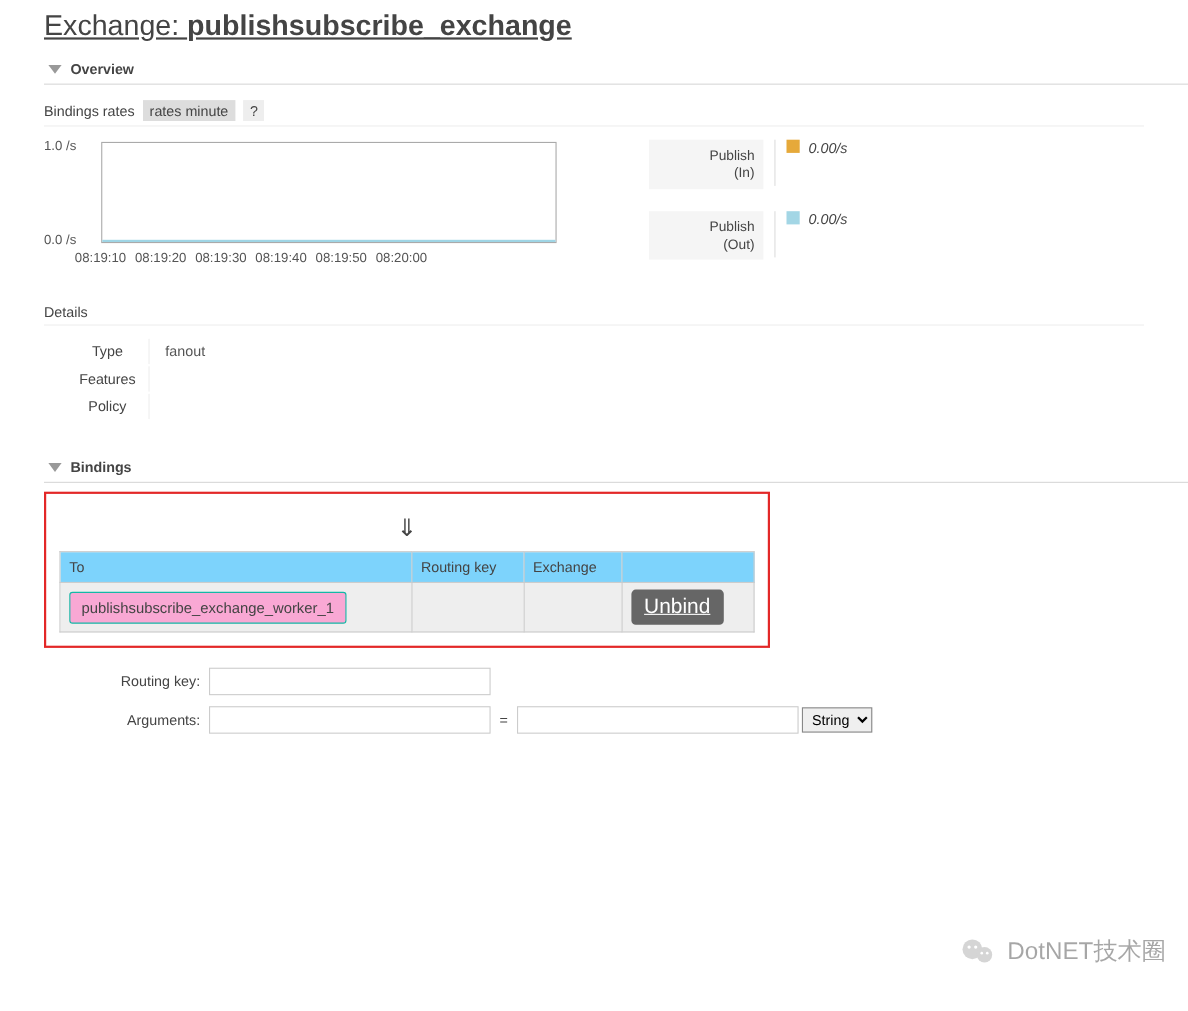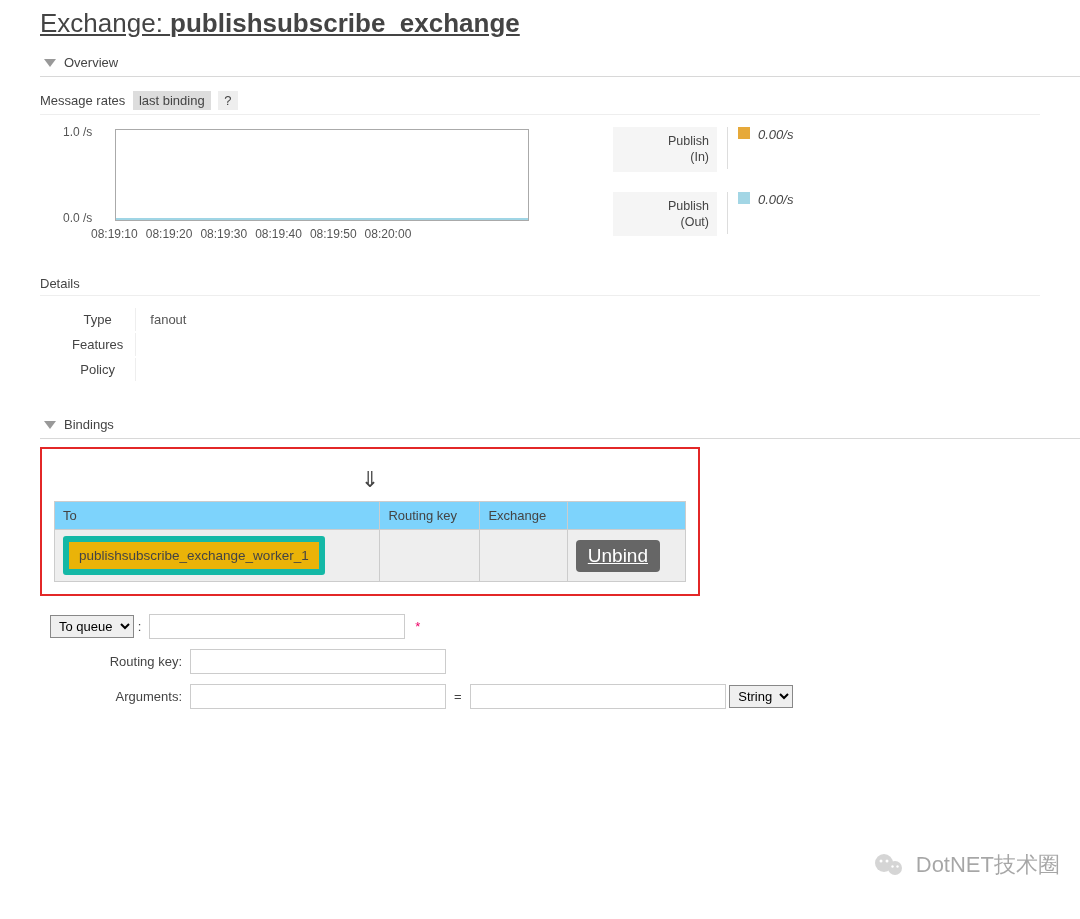--- a/index.html
+++ b/index.html
@@ -33,21 +33,21 @@
   .section-head .tri {
     display: inline-block;
     width: 0; height: 0;
     border-left: 6px solid transparent;
     border-right: 6px solid transparent;
     border-top: 8px solid #999;
     margin: 0 8px 0 4px;
   }
   .section-head h2 {
     font-size: 1em;
-    font-weight: normal;
+    font-weight: bold;
     margin: 0;
     color: #444;
     text-align: right;
   }
   .section-body { padding: 14px 0; }
 
   
   .mr-line {
     color: #444;
     font-size: 13px;
@@ -67,21 +67,21 @@
     margin-left: 4px;
     cursor: pointer;
   }
 
   .chart-area {
     display: flex;
     align-items: flex-start;
     gap: 60px;
     margin-top: 12px;
   }
-  .chart-box { position: relative; width: 470px; height: 120px; margin-left: 23px; }
+  .chart-box { position: relative; width: 470px; height: 120px; }
   .y-label { position: absolute; left: 0; font-size: 12px; color: #555; }
   .y-top { top: -2px; }
   .y-bot { top: 84px; }
   .plot {
     position: absolute;
     left: 52px; top: 2px;
     width: 414px; height: 92px;
     border: 1px solid #aaa;
     background: #fff;
   }
@@ -184,22 +184,22 @@
     border: 1px solid #ccc;
     padding: 6px 8px;
     font-size: 13px;
     text-align: left;
     color: #444;
   }
   table.bindings th { font-weight: normal; background: #7dd3fc; }
   table.bindings tr.alt td { background: #eee; }
   .queue-link {
     display: inline-block;
-    border: 6px solid #14b8a6;
-    background: #eab308;
+    border: 1px solid #14b8a6;
+    background: #f9a8d4;
     padding: 6px 10px;
     border-radius: 3px;
     color: #444;
     font-size: 13.5px;
     text-decoration: none;
   }
   .btn-unbind {
     background: #666;
     color: #fff;
     border: none;
@@ -268,22 +268,22 @@
     <span>Exchange: </span><b>publishsubscribe_exchange</b>
   </h1>
 
   <div class="section-head">
     <span class="tri"></span>
     <h2>Overview</h2>
   </div>
   <div class="section-body">
 
     <div class="mr-line">
-      <span>Message rates</span>
-      <span class="tag">last binding</span>
+      <span>Bindings rates</span>
+      <span class="tag">rates minute</span>
       <span class="help">?</span>
     </div>
 
     <div class="chart-area">
       <div class="chart-box">
         <div class="y-label y-top">1.0 /s</div>
         <div class="y-label y-bot">0.0 /s</div>
         <div class="plot">
           <div class="line"></div>
         </div>
@@ -359,30 +359,20 @@
         <td></td>
         <td></td>
         <td><button class="btn-unbind">Unbind</button></td>
       </tr>
     </tbody>
       </table>
   </div>
 
   <div class="addb-form">
     <div class="addb-row">
-      <div class="addb-label" style="width:auto;text-align:left;padding-left:10px;">
-        <select>
-          <option>To queue</option>
-        </select>
-        <span>:</span>
-      </div>
-      <input type="text" value="" style="">
-      <span class="req">*</span>
-    </div>
-    <div class="addb-row">
       <div class="addb-label">Routing key:</div>
       <input type="text" value="" style="">
     </div>
     <div class="addb-row">
       <div class="addb-label">Arguments:</div>
       <input type="text" class="short" value="" style="">
       <span class="eq">=</span>
       <input type="text" class="short" value="" style="">
       &nbsp;
       <select>

